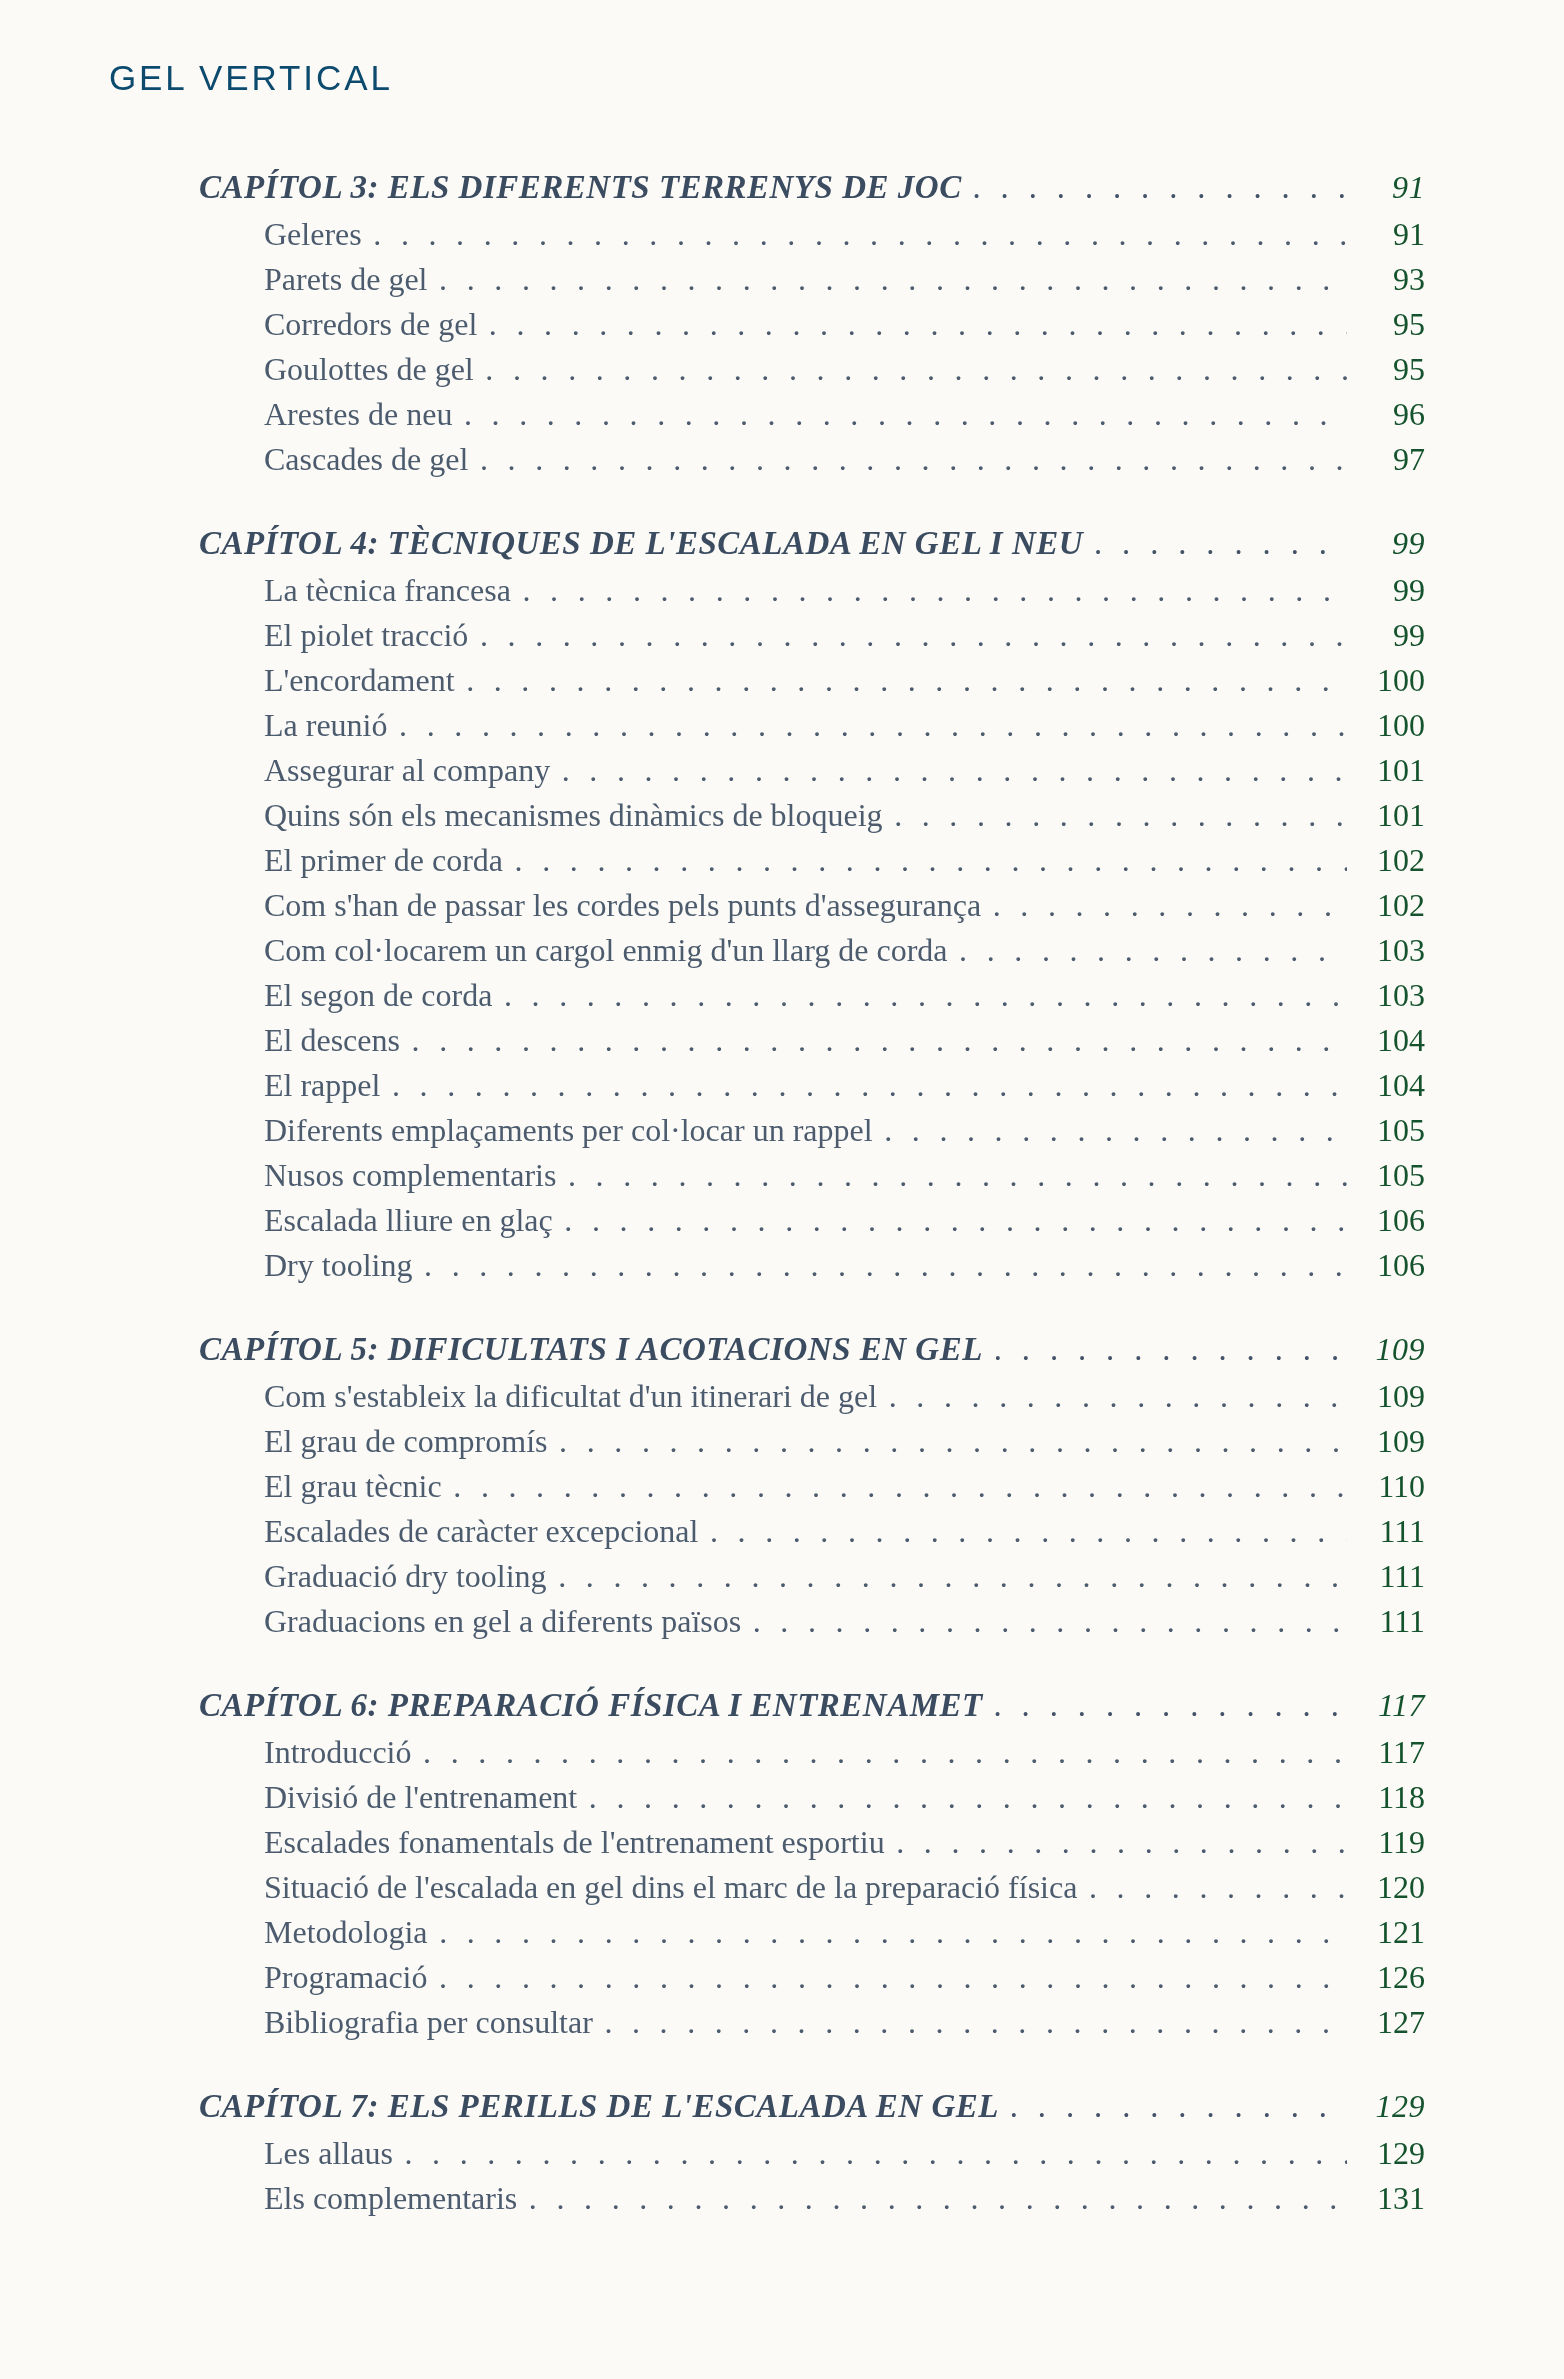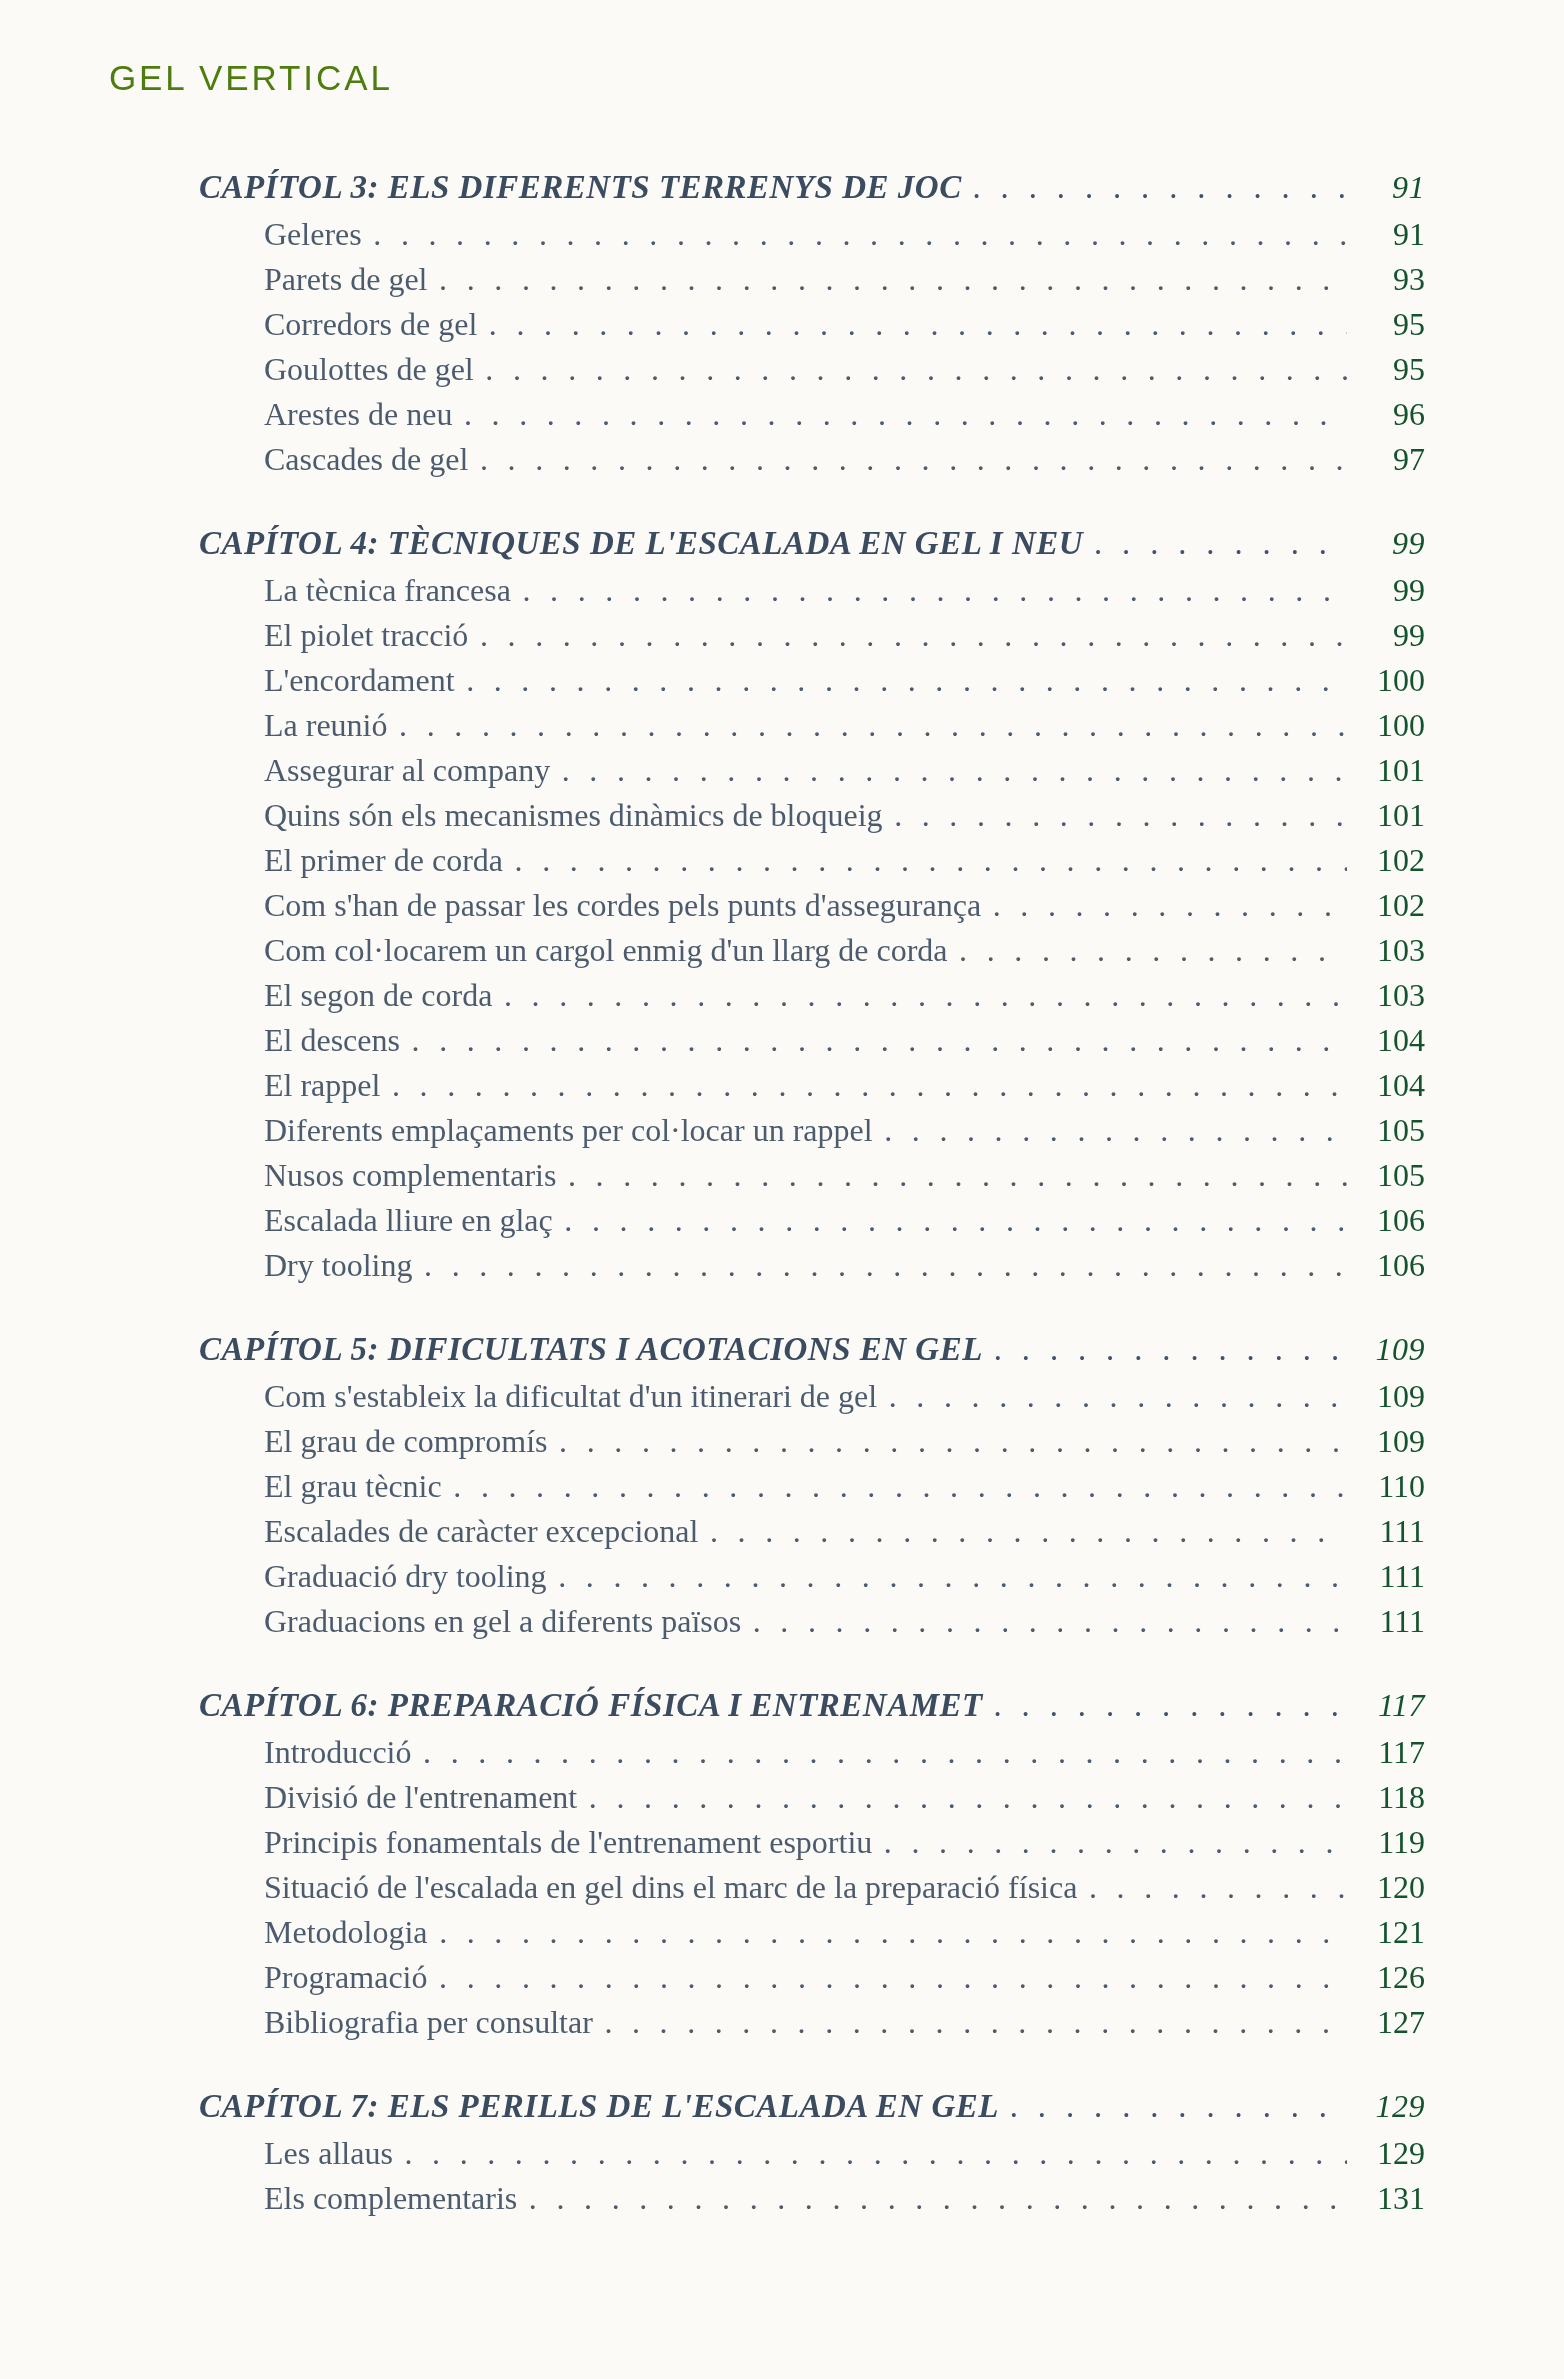--- a/index.html
+++ b/index.html
@@ -13,21 +13,21 @@
     overflow: hidden;
   }
   .running-head {
     position: absolute;
     top: 58px;
     left: 109px;
     font-family: "Liberation Sans", sans-serif;
     font-size: 35px;
     font-weight: 400;
     letter-spacing: 2.9px;
-    color: #4d7c0f;
+    color: #0c4a6e;
   }
   .toc {
     position: absolute;
     top: 163px;
     left: 199px;
     width: 1226px; 
   }
   .section { margin: 0 0 37px 0; }
   .row {
     display: flex;
@@ -255,21 +255,21 @@
       <span class="label">Introducció</span>
       <span class="leader"></span>
       <span class="pagenum">117</span>
     </div>
     <div class="row sub">
       <span class="label">Divisió de l'entrenament</span>
       <span class="leader"></span>
       <span class="pagenum">118</span>
     </div>
     <div class="row sub">
-      <span class="label">Principis fonamentals de l'entrenament esportiu</span>
+      <span class="label">Escalades fonamentals de l'entrenament esportiu</span>
       <span class="leader"></span>
       <span class="pagenum">119</span>
     </div>
     <div class="row sub">
       <span class="label">Situació de l'escalada en gel dins el marc de la preparació física</span>
       <span class="leader"></span>
       <span class="pagenum">120</span>
     </div>
     <div class="row sub">
       <span class="label">Metodologia</span>

